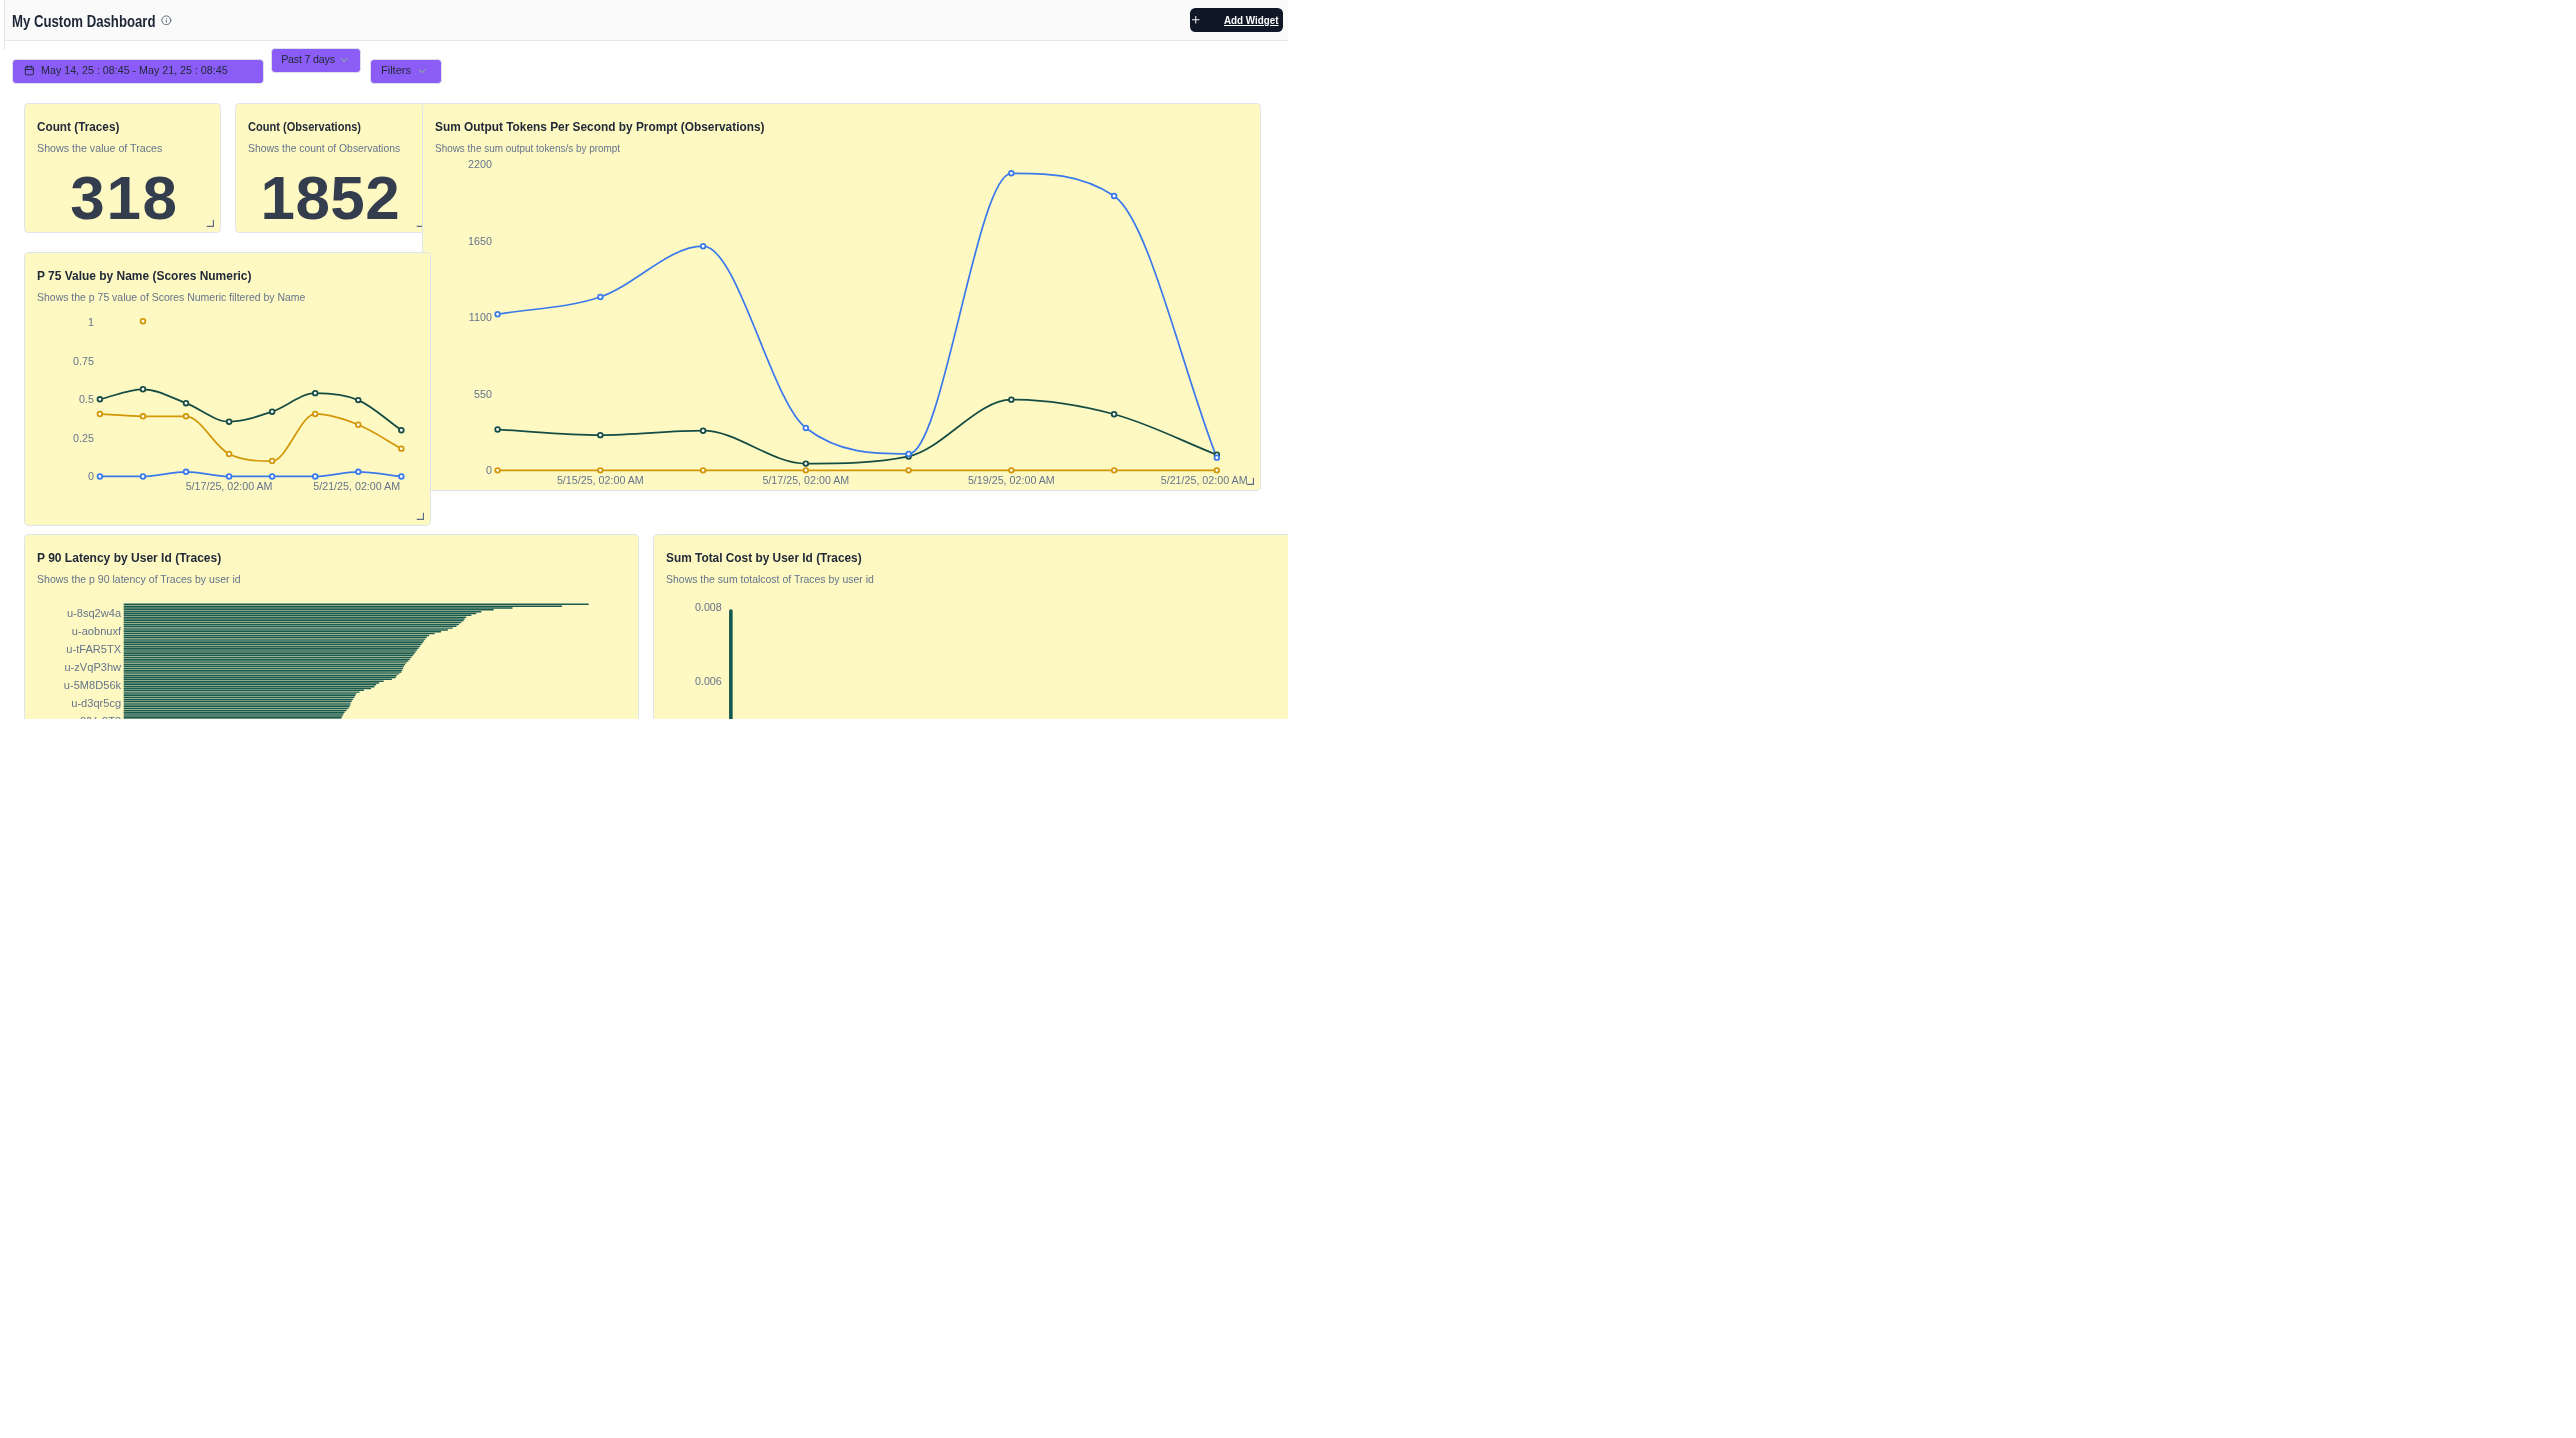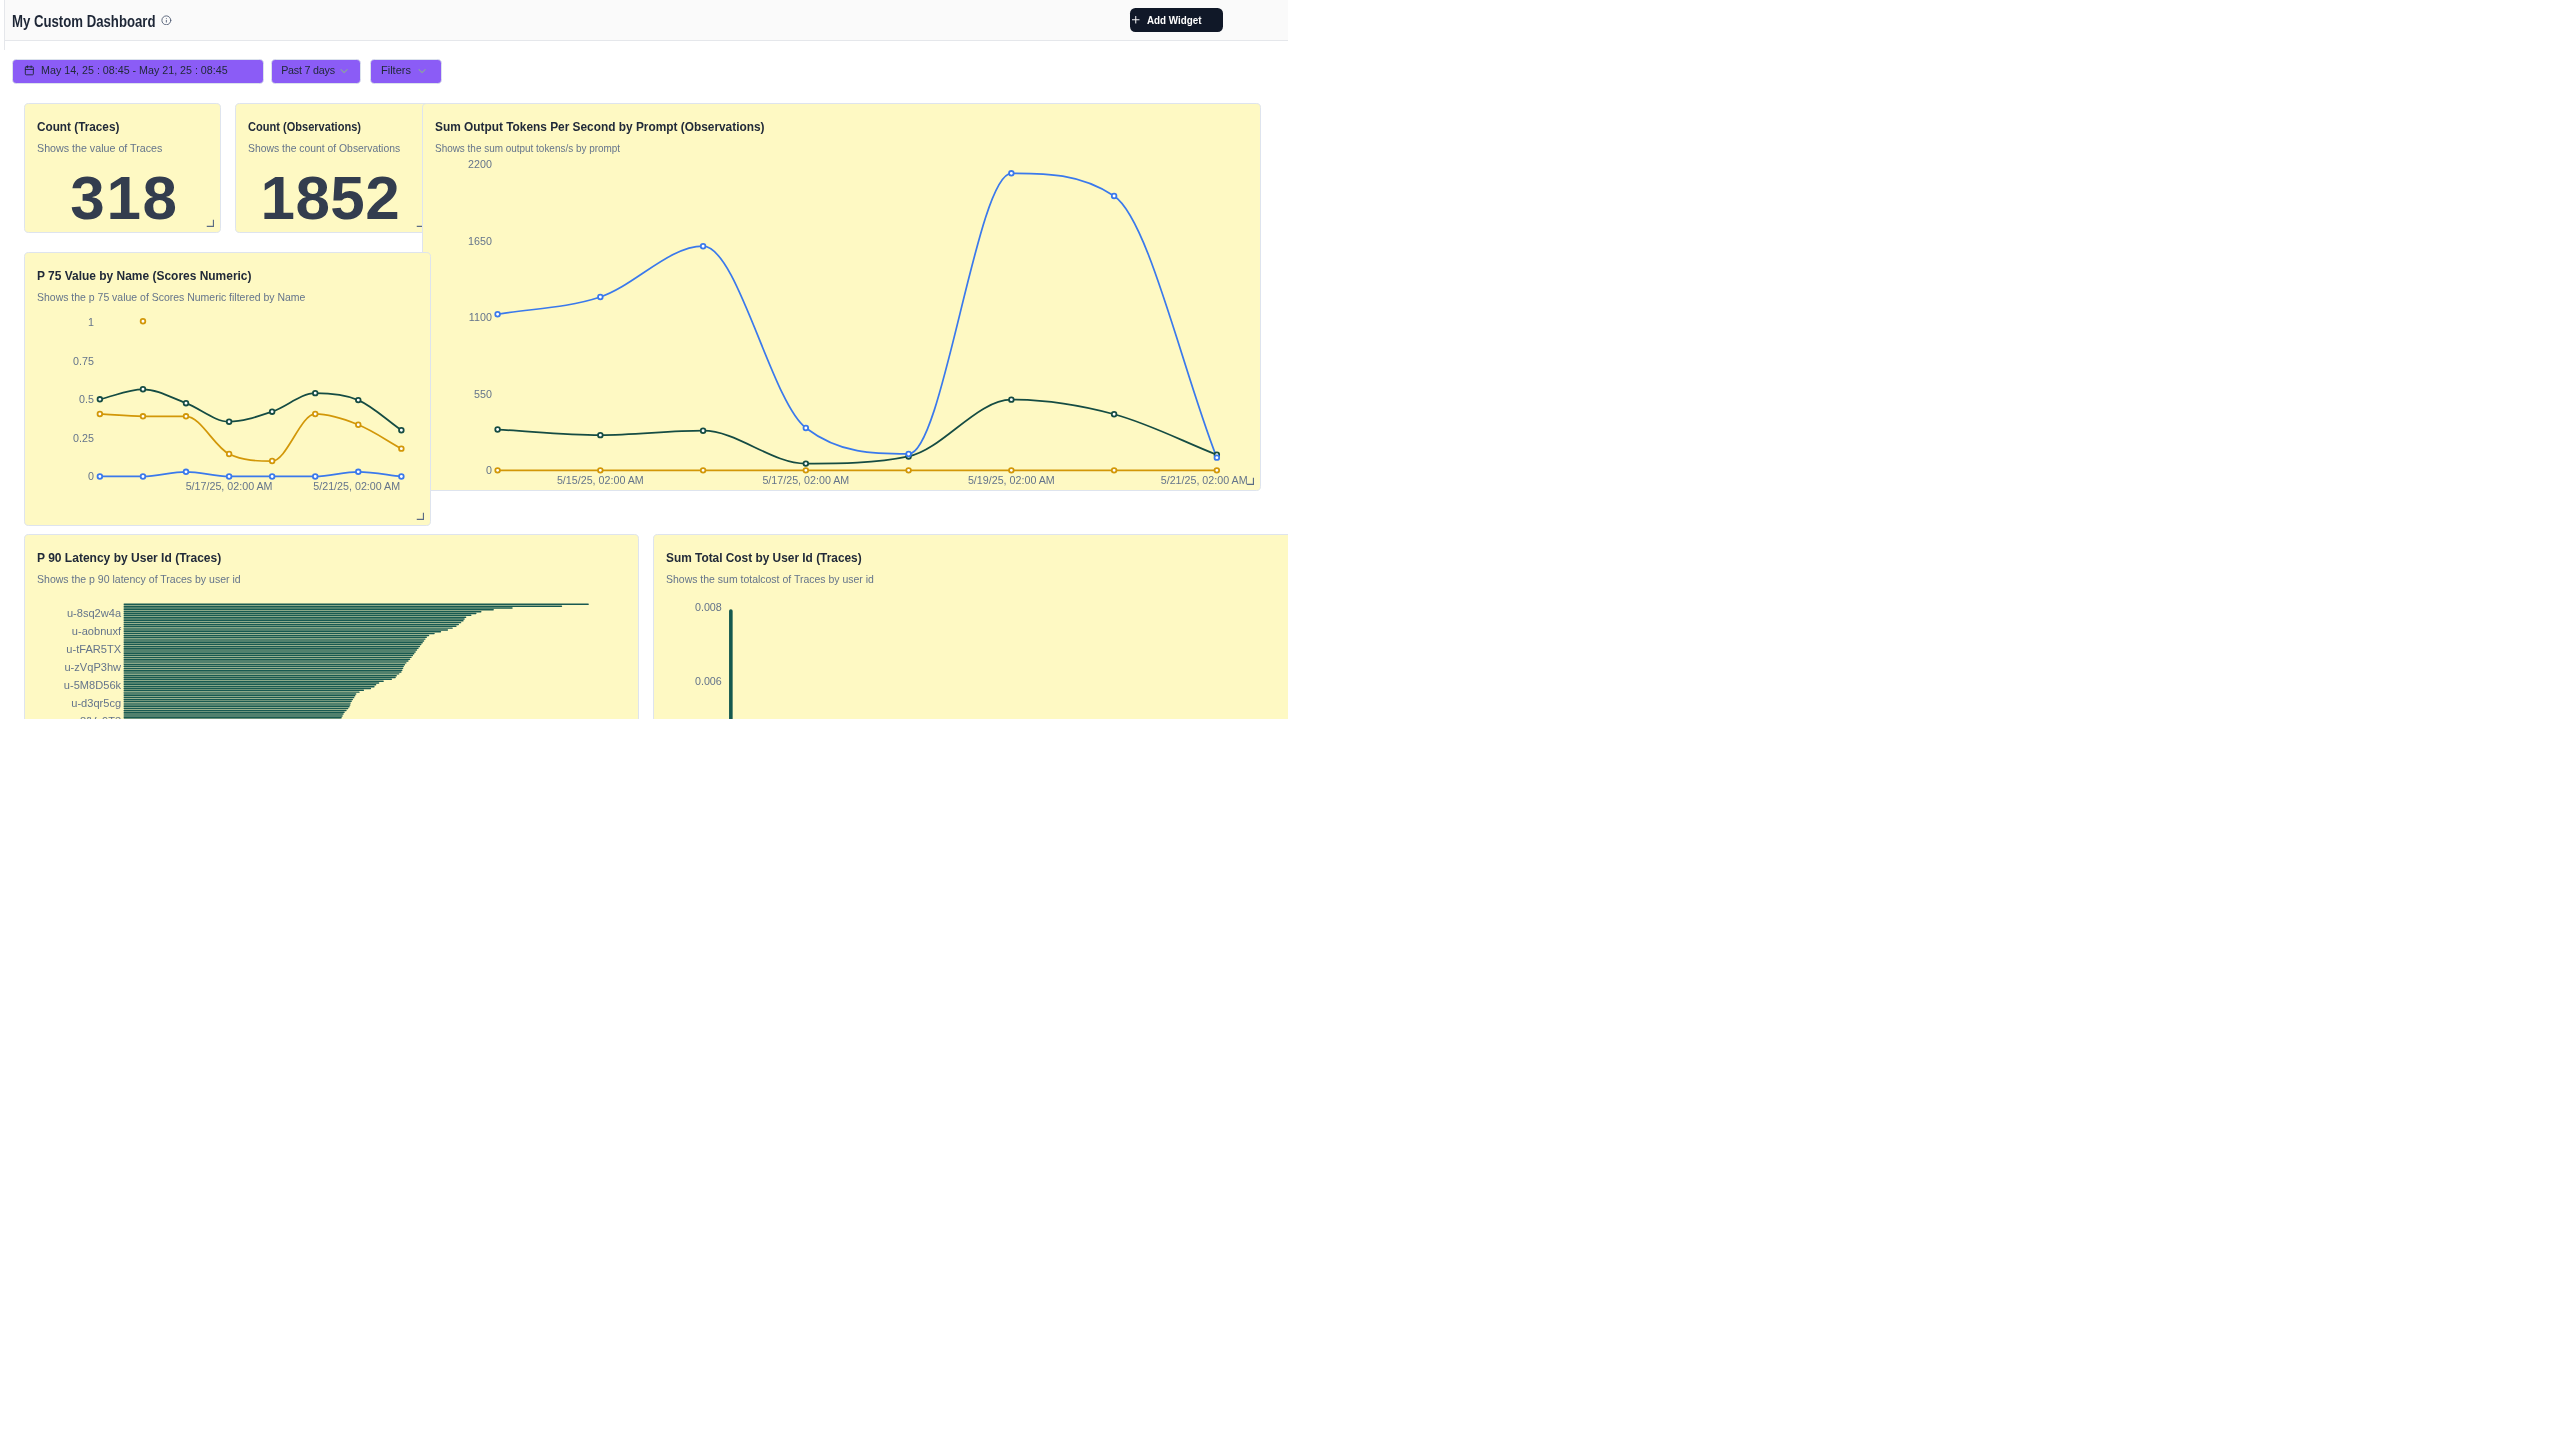--- a/index.html
+++ b/index.html
@@ -1,21 +1,21 @@
 <!DOCTYPE html>
 <html style="font-size:12.2px"><head>
 <meta charset="utf-8">
 <style>
 * { margin:0; padding:0; box-sizing:border-box; }
 html,body { width:1288px; height:719px; background:#fff; font-family:"Liberation Sans", sans-serif; overflow:hidden; }
 #page { position:relative; width:1288px; height:719px; overflow:hidden; }
 .hdr { position:absolute; left:3.8px; top:0; width:1284px; height:41px; background:#fafafa; border-bottom:0.8px solid #e5e7eb; border-left:0.8px solid #e5e7eb; }
 .hdr-title { position:absolute; left:12.2px; top:12px; font-size:17px; font-weight:700; color:#1d2636; transform:scaleX(0.775); transform-origin:0 0; white-space:nowrap; }
 .info-ic { position:absolute; left:161px; top:14.5px; }
-.btn-dark { position:absolute; left:1130px; top:8px; width:93px; height:24px; background:#101828; border-radius:5.4px; color:#fff; font-size:10.7px; font-weight:700; display:flex; align-items:center; justify-content:flex-start; gap:5.4px; }
+.btn-dark { position:absolute; left:1190px; top:8px; width:93px; height:24px; background:#101828; border-radius:5.4px; color:#fff; font-size:10.7px; font-weight:700; display:flex; align-items:center; justify-content:space-between; gap:5.4px;text-decoration:underline; }
 .btn-dark span { transform:scaleX(0.92); transform-origin:0 50%; }
 .fbtn { position:absolute; height:24.5px; background:#8b5cf6; border:0.8px solid #dbe2ec; border-radius:4.6px; display:flex; align-items:center; font-size:10.7px; color:#212a39; }
 .fbtn > * { position:relative; top:-1.1px; }
 .card { position:absolute; background:#fef9c3; border:0.8px solid #dee4ee; border-radius:4.6px; }
 .ct { position:absolute; left:12px; top:14.5px; font-size:13px; font-weight:700; color:#212a39; white-space:nowrap; transform-origin:0 0; }
 .cd { position:absolute; left:12px; top:38px; font-size:10.7px; color:#64748b; white-space:nowrap; transform-origin:0 0; }
 .bignum { position:absolute; left:0; width:100%; top:63px; text-align:center; font-size:62px; font-weight:700; color:#333d4e; line-height:1; }
 .handle { position:absolute; right:6.1px; bottom:4.6px; }
 svg.chart text { font-family:"Liberation Sans", sans-serif; font-size:14px; fill:#64748b; }
 svg.chart g.lbl text { font-size:14.5px; }
@@ -41,21 +41,21 @@
 
   <div class="fbtn" style="left:12.2px; top:59px; width:252px;">
     <svg style="margin-left:10.7px" width="10.7" height="10.7" viewBox="0 0 24 24" fill="none" stroke="#1d2636" stroke-width="2" stroke-linecap="round" stroke-linejoin="round">
         <path d="M8 2v4"></path>
         <path d="M16 2v4"></path>
         <rect width="18" height="18" x="3" y="4" rx="2"></rect>
         <path d="M3 10h18"></path>
       </svg>
     <span style="margin-left:6.5px">May 14, 25 : 08:45 - May 21, 25 : 08:45</span>
   </div>
-  <div class="fbtn" style="left:271px; top:59px; width:90px;">
+  <div class="fbtn" style="left:271px; top:48px; width:90px;">
     <span style="margin-left:9.2px; font-weight:500; letter-spacing:-0.2px;">Past 7 days</span>
     <svg style="position:absolute; left:66px; top:5px;" width="12.2" height="12.2" viewBox="0 0 24 24" fill="none" stroke="#8ba69c" stroke-width="2" stroke-linecap="round" stroke-linejoin="round">
         <path d="m6 9 6 6 6-6"></path>
       </svg>
   </div>
   <div class="fbtn" style="left:370px; top:59px; width:72px;">
     <span style="margin-left:10px; font-weight:500; font-size:11px;">Filters</span>
     <svg style="position:absolute; left:45px; top:5px;" width="12.2" height="12.2" viewBox="0 0 24 24" fill="none" stroke="#8ba69c" stroke-width="2" stroke-linecap="round" stroke-linejoin="round">
         <path d="m6 9 6 6 6-6"></path>
       </svg>

